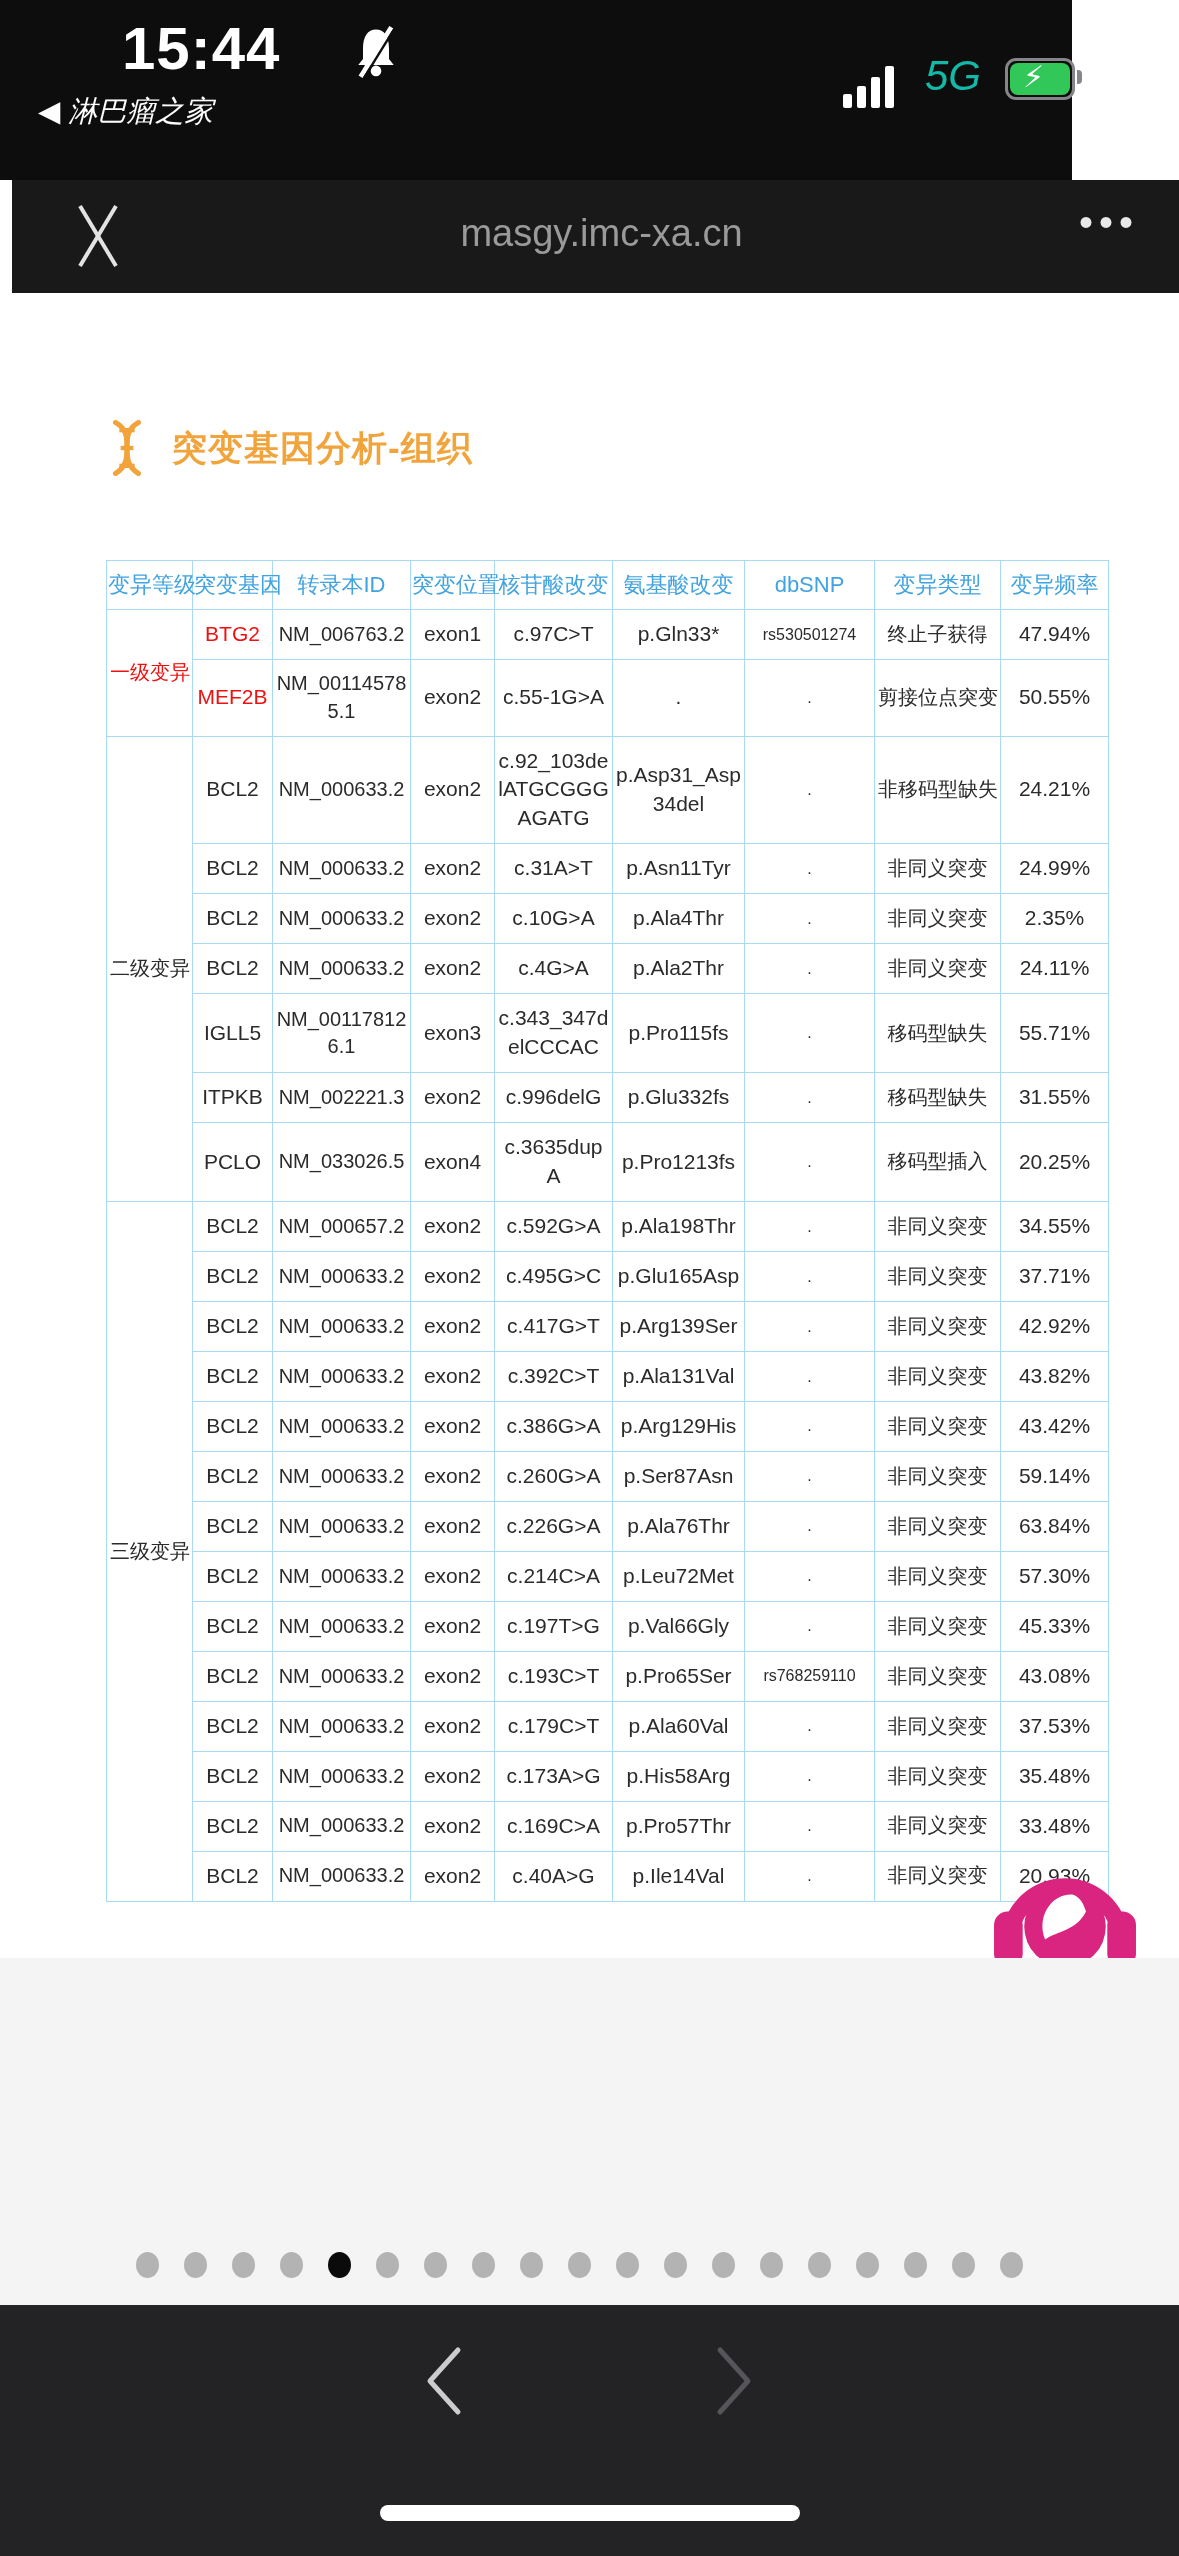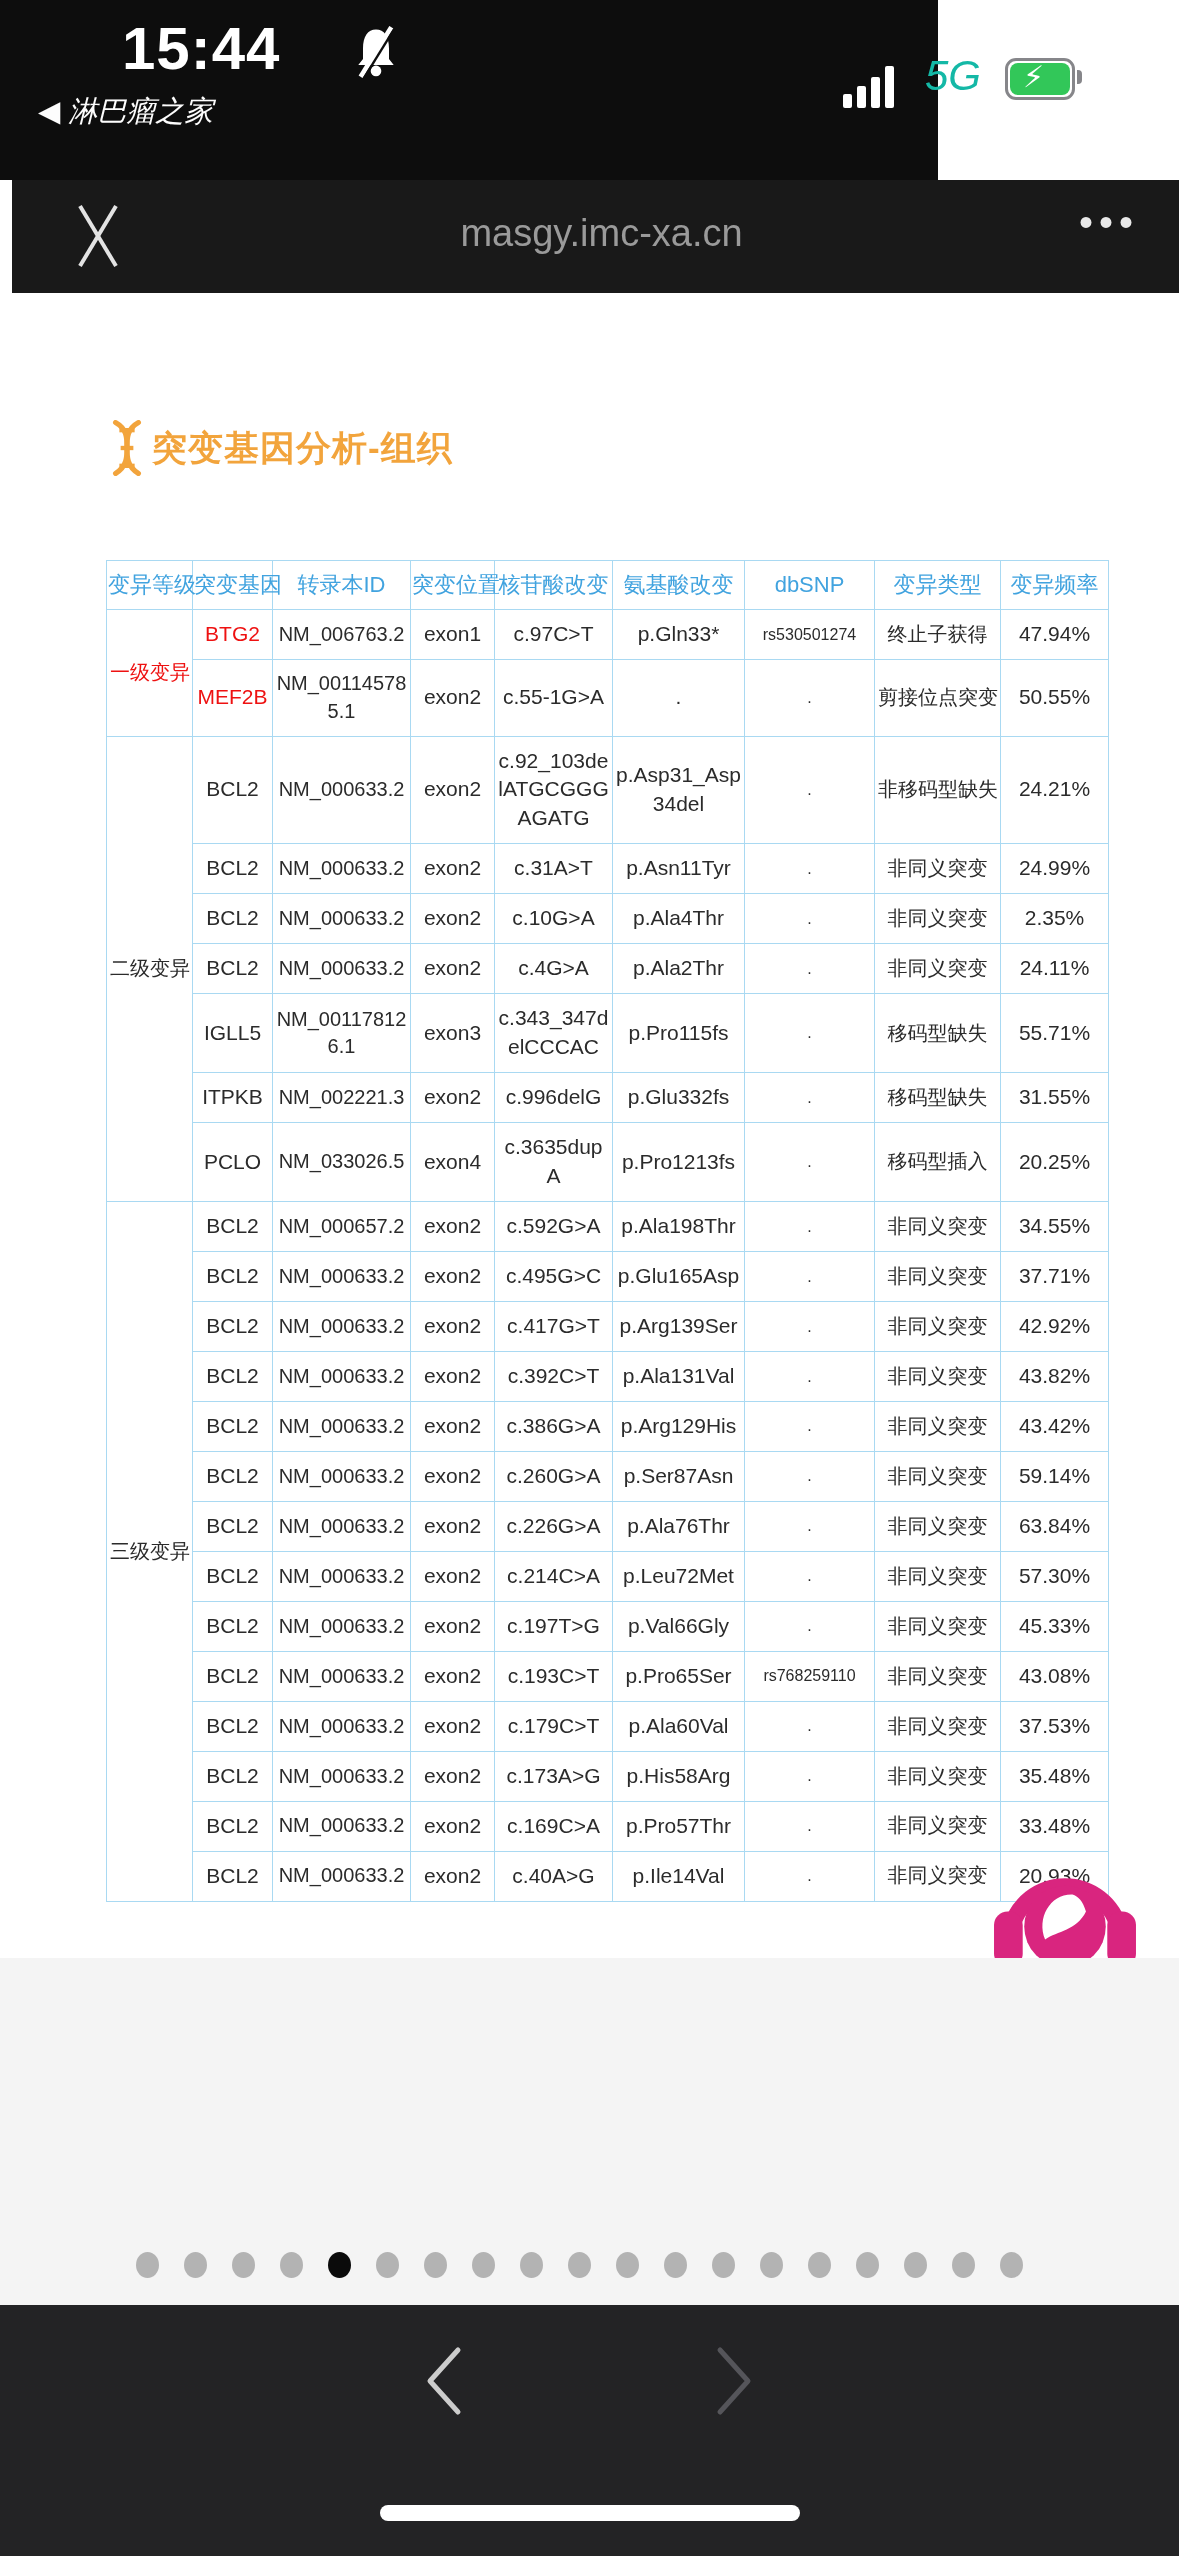--- a/index.html
+++ b/index.html
@@ -1,41 +1,41 @@
 <!DOCTYPE html>
 <html><head>
 <meta charset="utf-8">
 <style>
   html,body{margin:0;padding:0;background:#666;}
   .phone{position:relative;width:1179px;height:2556px;background:#ffffff;overflow:hidden;
          font-family:"Liberation Sans","DejaVu Sans",sans-serif;margin:0 auto;}
 
   
-  .status-bar{position:absolute;left:0;top:0;width:938px;height:180px;background:#0d0d0d;color:#fff;}
+  .status-bar{position:absolute;left:0;top:0;width:1072px;height:180px;background:#0d0d0d;color:#fff;}
   .time{position:absolute;left:122px;top:14px;font-size:60px;font-weight:700;letter-spacing:1px;}
   .bell{position:absolute;left:352px;top:26px;}
   .back-app{position:absolute;left:38px;top:92px;font-size:29px;font-weight:400;color:#fdfdfd;font-style:italic;}
   .sig{position:absolute;left:843px;top:64px;width:70px;height:44px;}
   .sig i{position:absolute;bottom:0;width:9px;background:#fff;border-radius:2px;}
   .net-5g{position:absolute;left:925px;top:52px;font-size:42px;font-weight:500;color:#14b8a6;font-style:italic;}
   .battery{position:absolute;left:1005px;top:58px;width:78px;height:40px;}
   .batt-body{position:absolute;left:0;top:0;width:64px;height:36px;border:3px solid #86868a;border-radius:11px;}
   .batt-fill{position:absolute;left:2px;top:2px;width:60px;height:32px;background:#32c759;border-radius:8px;}
   .batt-nub{position:absolute;left:72px;top:12px;width:5px;height:14px;background:#86868a;border-radius:0 4px 4px 0;}
   .bolt{position:absolute;left:18px;top:1px;font-size:30px;color:#fff;}
 
   
   .browser-bar{position:absolute;left:12px;top:180px;width:1179px;height:113px;background:#191919;}
   .close-x{position:absolute;left:56px;top:18px;width:60px;height:76px;cursor:pointer;}
   .url{position:absolute;left:0;top:32px;width:100%;text-align:center;font-size:38px;color:#9a9a9a;}
   .menu-dots{position:absolute;right:52px;top:20px;font-size:40px;color:#e8e8e8;letter-spacing:6px;}
 
   
   .sec-title{position:absolute;left:104px;top:420px;display:flex;align-items:center;}
-  .sec-title span{font-size:35px;font-weight:700;color:#f2a43c;margin-left:2px;letter-spacing:1px;}
+  .sec-title span{font-size:35px;font-weight:700;color:#f2a43c;margin-left:22px;letter-spacing:1px;}
   .intro{position:absolute;left:104px;top:478px;width:1000px;font-size:30px;line-height:52px;color:#1e1e1e;}
   .intro .hl{color:#ee1111;}
 
   
   .tbl-wrap{position:absolute;left:106px;top:560px;border-radius:24px;}
   table{border-collapse:collapse;table-layout:fixed;width:1002px;}
   th,td{border:1px solid #a9d9f2;text-align:center;vertical-align:middle;
         padding:10px 3px;word-break:break-all;line-height:1.38;color:#2b2b2b;}
   th{color:#41a3df;font-weight:400;font-size:22px;padding:9px 1px;white-space:nowrap;overflow:visible;}
   td{font-size:21px;}

